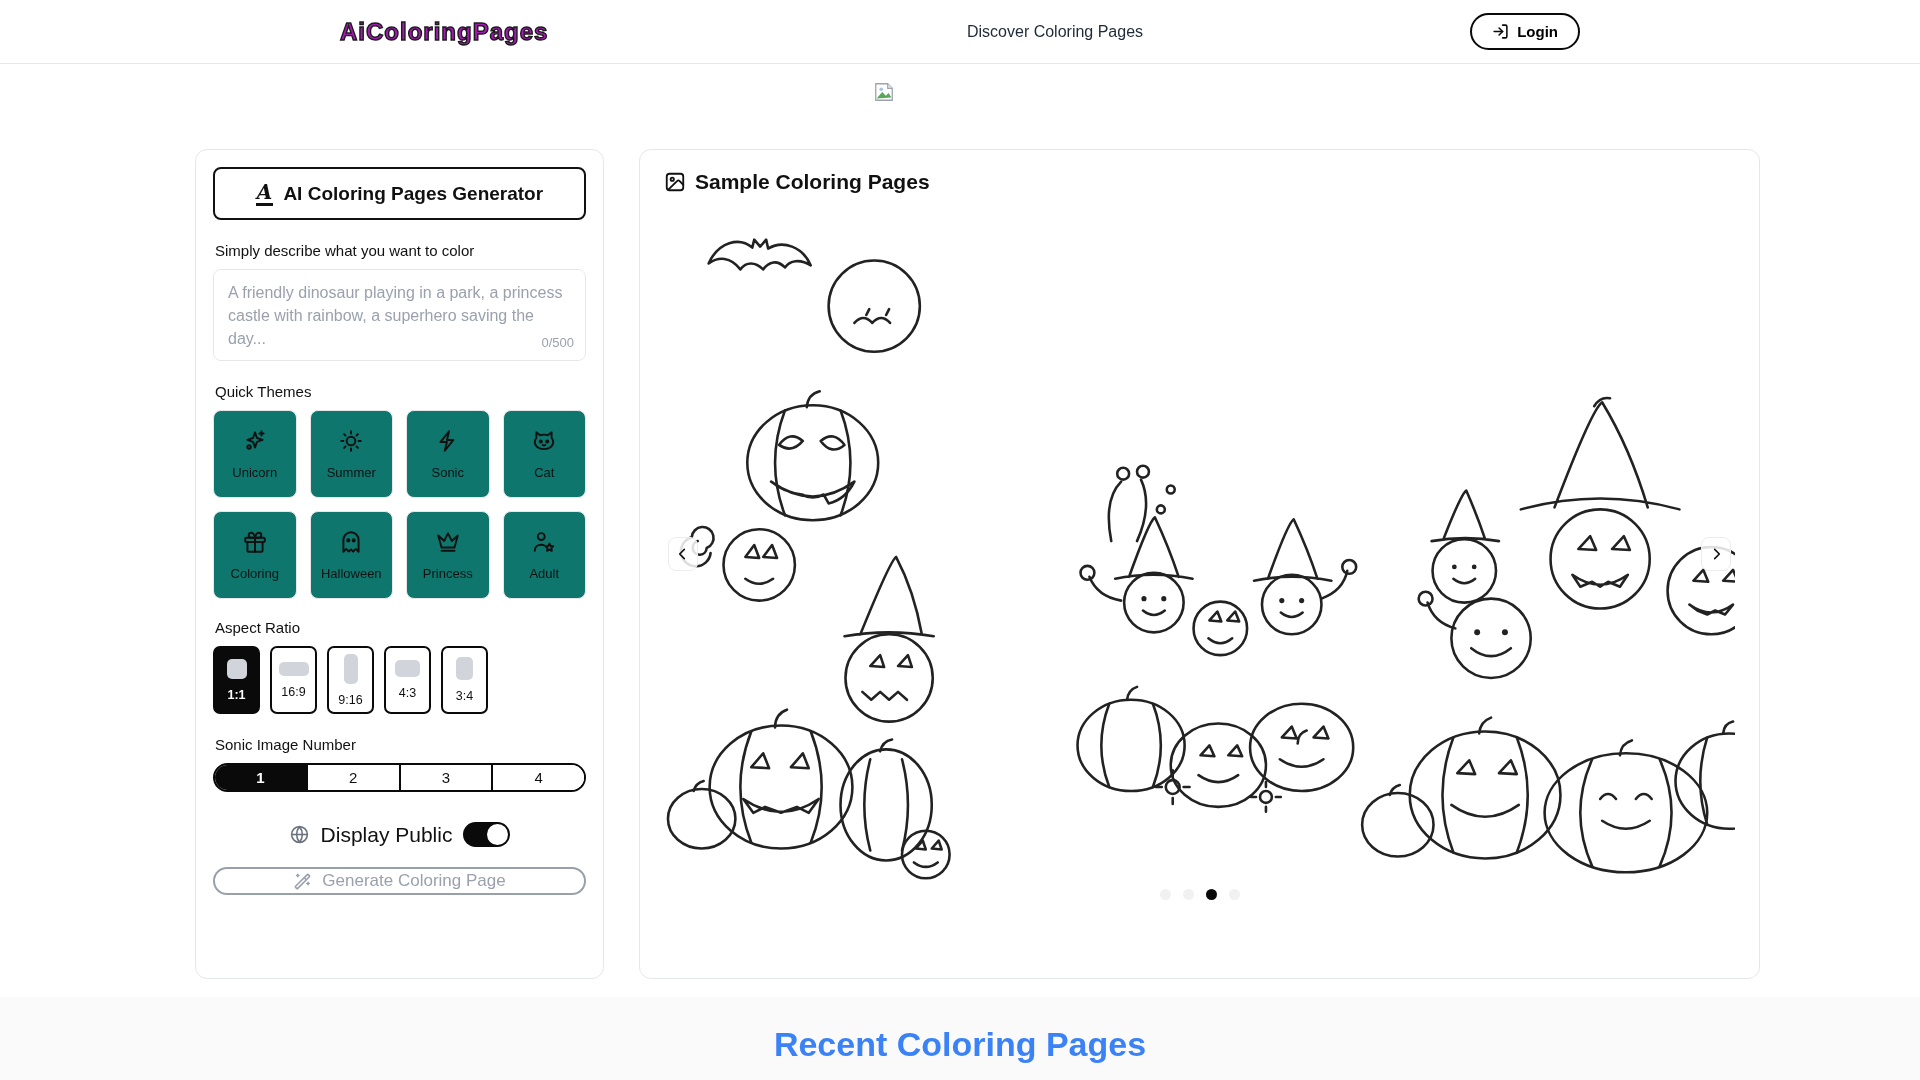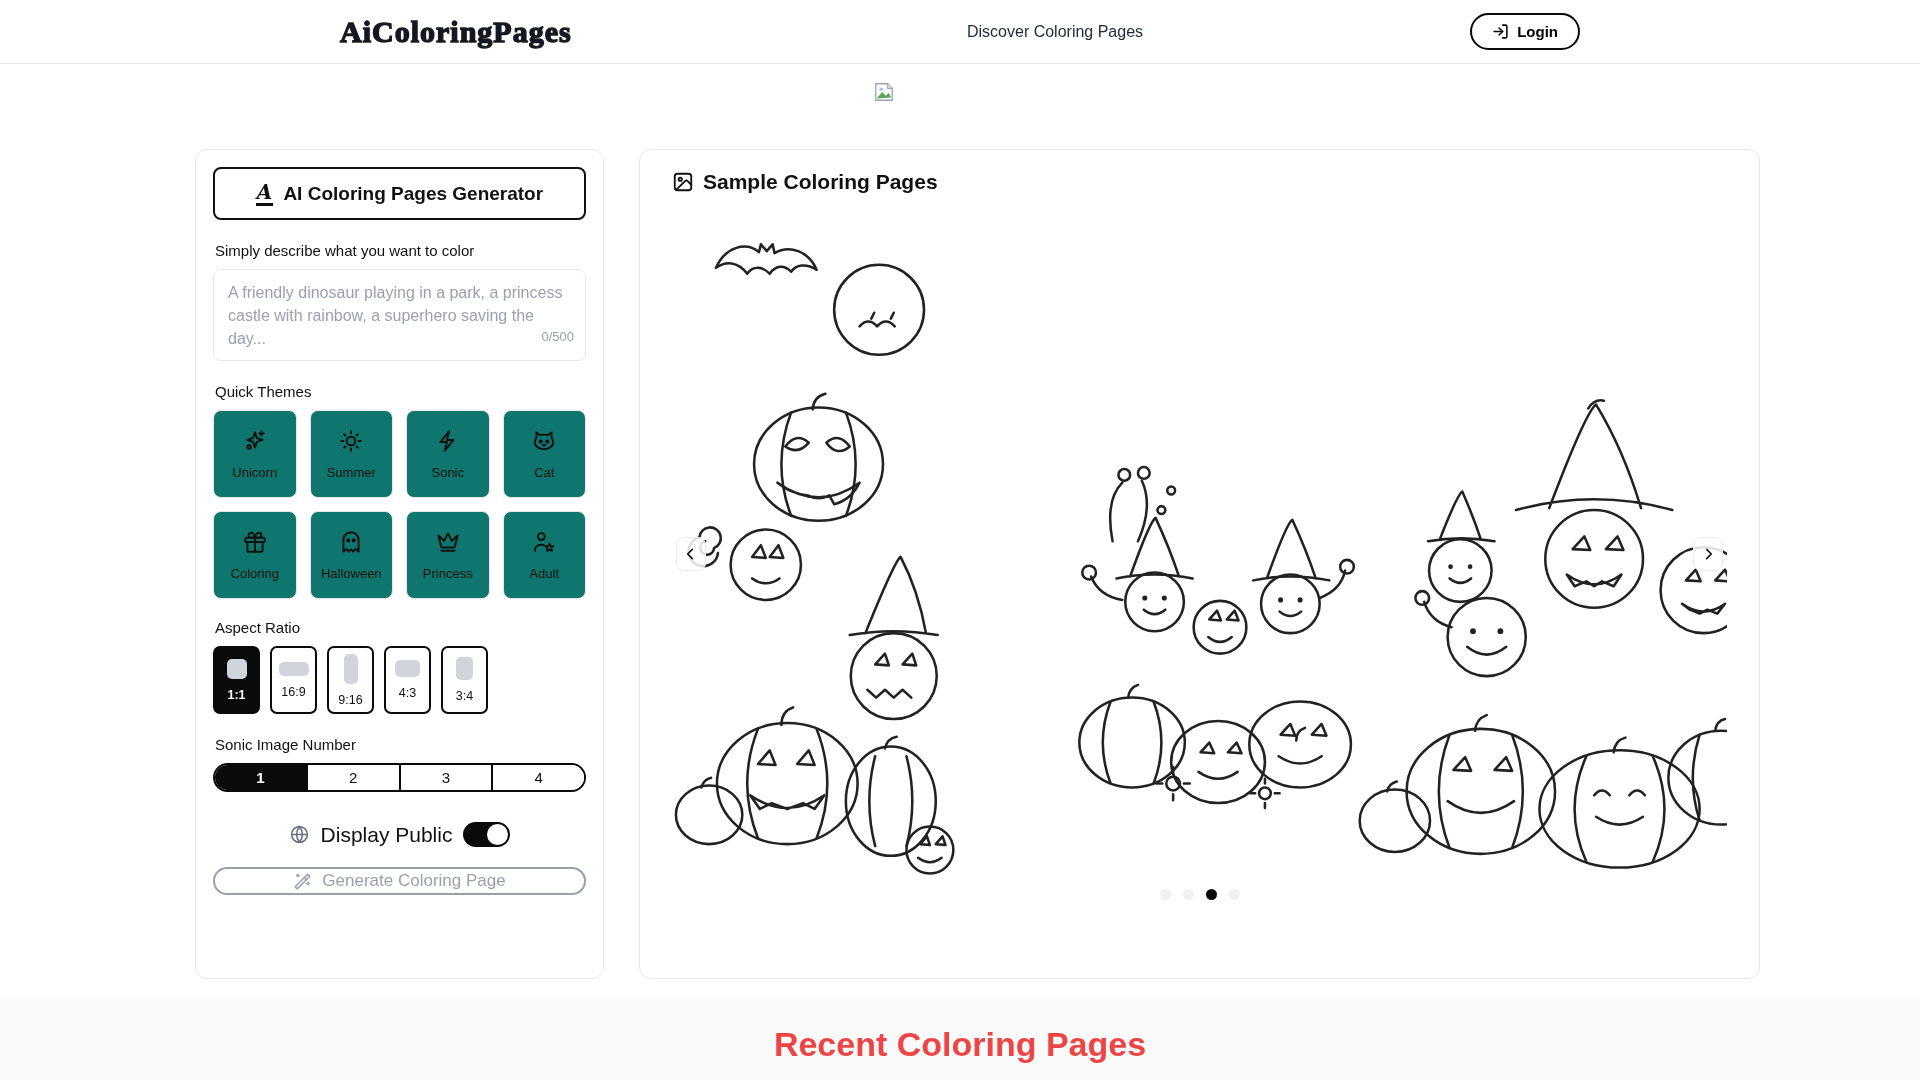--- a/index.html
+++ b/index.html
@@ -2,22 +2,22 @@
 <html><head>
 <meta charset="utf-8">
 <style>
   * { margin:0; padding:0; box-sizing:border-box; }
   html,body { width:1920px; height:1080px; overflow:hidden; background:#fff;
     font-family:"Liberation Sans", sans-serif; color:#111; }
 
   
   .header { height:64px; border-bottom:1px solid #e5e7eb; display:flex; align-items:center; background:#fff; }
   .header-inner { width:1240px; margin:0 auto; display:flex; align-items:center; }
-  .logo { flex:1; font-family:Liberation Serif, serif; font-size:30px; font-weight:700;
-    letter-spacing:1px; color:#0f172a; -webkit-text-stroke:1.4px #1a1a1a; cursor:pointer; }
+  .logo { flex:1; font-family:Liberation Sans, sans-serif; font-size:24px; font-weight:700;
+    letter-spacing:1px; color:#a21caf; -webkit-text-stroke:1.4px #1a1a1a; cursor:pointer; }
   .nav-center { font-size:16px; color:#1f2937; cursor:pointer; transform:translateX(95px);text-align:right; }
   .header-right { flex:1; display:flex; justify-content:flex-end; }
   .login-btn { display:flex; align-items:center; gap:8px; border:2px solid #0a0a0a; background:#fff;
     border-radius:9999px; padding:8px 20px; font-size:15px; font-weight:700; cursor:pointer; }
   .login-btn svg { width:17px; height:17px; stroke:#0a0a0a; fill:none; stroke-width:2.2; stroke-linecap:round; stroke-linejoin:round; }
 
   
   .broken-img { position:absolute; left:873px; top:81px; width:22px; height:22px; }
 
   
@@ -28,21 +28,21 @@
   .gen-card { width:409px; height:830px; padding:17px; }
   .gen-title { border:2px solid #111; border-radius:8px; height:53px; display:flex; align-items:center;
     justify-content:center; gap:10px; font-size:19px; font-weight:700; margin-bottom:22px; }
   .font-a { font-family:"DejaVu Serif", serif; font-style:italic; font-weight:700; font-size:20px;
     border-bottom:3px solid #111; line-height:1; padding:0 1px 1px 1px; }
   .field-label { font-size:15px; color:#111; margin:0 0 10px 2px; }
   .prompt-wrap { position:relative; margin-bottom:18px; }
   .prompt { width:100%; height:92px; border:1px solid #e5e7eb; border-radius:8px; padding:11px 14px;
     font-size:16px; line-height:1.45; font-family:inherit; color:#111; resize:none; outline:none; }
   .prompt::placeholder { color:#9aa1ad; }
-  .char-counter { position:absolute; right:12px; bottom:21px; font-size:13px; color:#9aa1ad; }
+  .char-counter { position:absolute; right:12px; bottom:15px; font-size:13px; color:#9aa1ad; }
 
   .themes-grid { display:grid; grid-template-columns:repeat(4,1fr); gap:13px; margin-bottom:20px; }
   .theme-btn { border:1px solid #e5e7eb; border-radius:8px; background:#0f766e; height:88px; cursor:pointer;
     display:flex; flex-direction:column; align-items:center; justify-content:center; gap:11px;
     font-size:13px; color:#111; font-family:inherit; }
   .theme-btn svg { width:26px; height:26px; stroke:#111; fill:none; stroke-width:1.8; stroke-linecap:round; stroke-linejoin:round; }
 
   .ratio-row { display:flex; gap:10px; margin-bottom:22px; }
   .ratio-btn { width:47px; height:68px; border:2px solid #0a0a0a; border-radius:7px; background:#fff;
     display:flex; flex-direction:column; align-items:center; justify-content:center; gap:9px;
@@ -66,38 +66,38 @@
   .public-label { font-size:21px; }
   .toggle { width:47px; height:25px; background:#0a0a0a; border-radius:9999px; position:relative; cursor:pointer; border:none; }
   .toggle .knob { position:absolute; right:2px; top:2px; width:21px; height:21px; border-radius:50%; background:#fff; }
 
   .generate-btn { width:100%; height:28px; border:2px solid #98a0aa; border-radius:14px; background:#fff;
     color:#9aa1ad; font-size:17px; display:flex; align-items:center; justify-content:center; gap:10px;
     cursor:not-allowed; font-family:inherit; }
   .generate-btn svg { width:19px; height:19px; stroke:#9aa1ad; fill:none; stroke-width:2; stroke-linecap:round; stroke-linejoin:round; }
 
   
-  .samples-card { width:1121px; height:830px; padding:20px 32px; position:relative; }
+  .samples-card { width:1121px; height:830px; padding:20px 24px; position:relative; }
   .samples-head { display:flex; align-items:center; gap:9px; font-size:21px; font-weight:700; }
   .samples-head svg { width:22px; height:22px; stroke:#111; fill:none; stroke-width:2; stroke-linecap:round; stroke-linejoin:round; }
   .carousel { position:relative; height:720px; display:flex; align-items:center; justify-content:center; }
   .scene { stroke:#222; fill:none; stroke-width:2.6; stroke-linecap:round; stroke-linejoin:round; }
   .scene .f { fill:#222; stroke:none; }
   .nav-arrow { position:absolute; top:50%; transform:translateY(-50%); width:30px; height:34px;
     background:rgba(255,255,255,.85); border:1px solid #ececec; border-radius:8px; display:flex;
     align-items:center; justify-content:center; cursor:pointer; }
   .nav-arrow.left { left:4px; } .nav-arrow.right { right:4px; }
   .nav-arrow svg { width:16px; height:16px; stroke:#111; fill:none; stroke-width:2.4; stroke-linecap:round; stroke-linejoin:round; }
   .dots { position:absolute; left:50%; transform:translateX(-50%); bottom:14px; display:flex; gap:12px; }
   .dot { width:11px; height:11px; border-radius:50%; background:#f1f1f1; cursor:pointer; }
   .dot.active { background:#0a0a0a; }
 
   
   .recent { margin-top:18px; background:#fafafa; text-align:center; padding:28px 0 80px; }
-  .recent h2 { font-size:34px; font-weight:800; color:#ef4444; margin-bottom:24px; }
+  .recent h2 { font-size:34px; font-weight:800; color:#3b82f6; margin-bottom:24px; }
 </style>
 </head>
 <body>
 
 <div class="header">
   <div class="header-inner">
     <div class="logo">AiColoringPages</div>
     <div class="nav-center">Discover Coloring Pages</div>
     <div class="header-right">
       <button class="login-btn">

